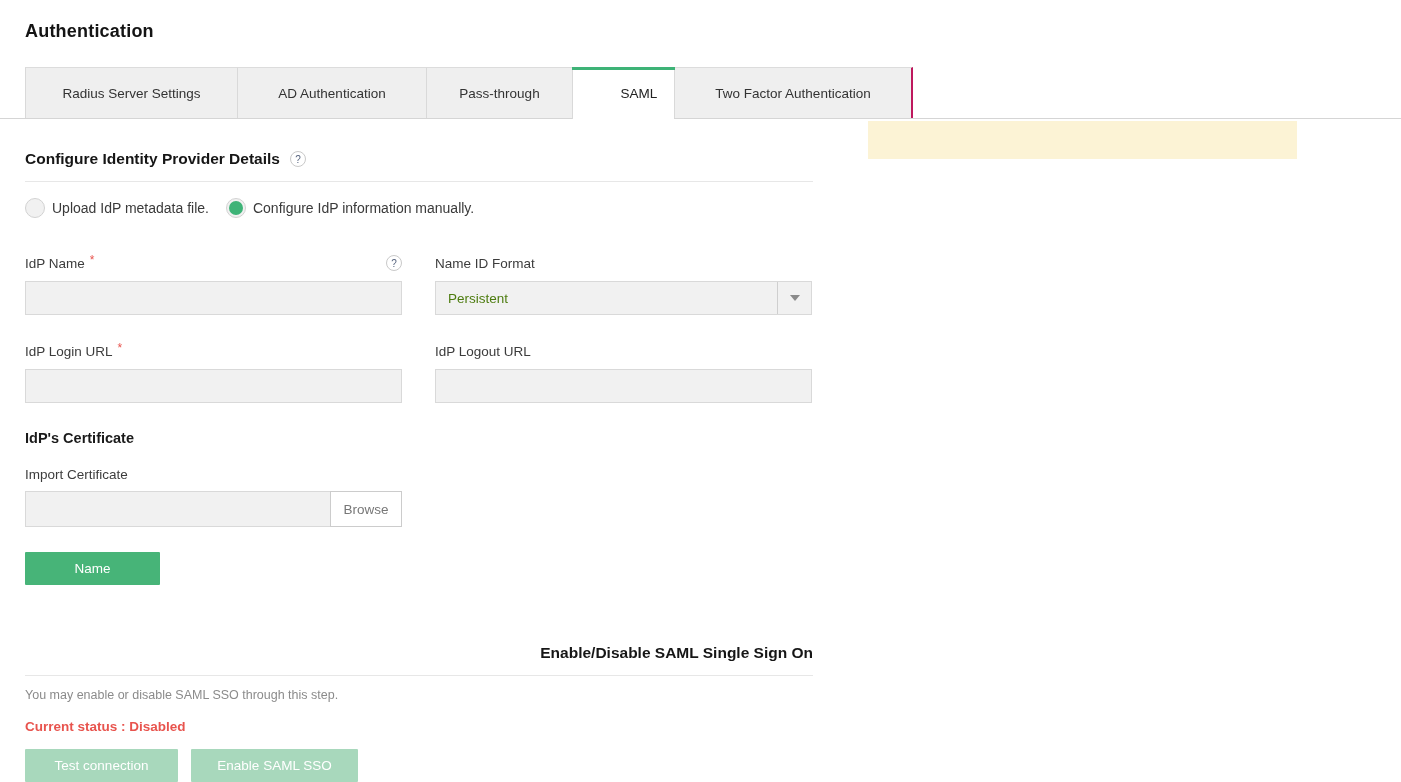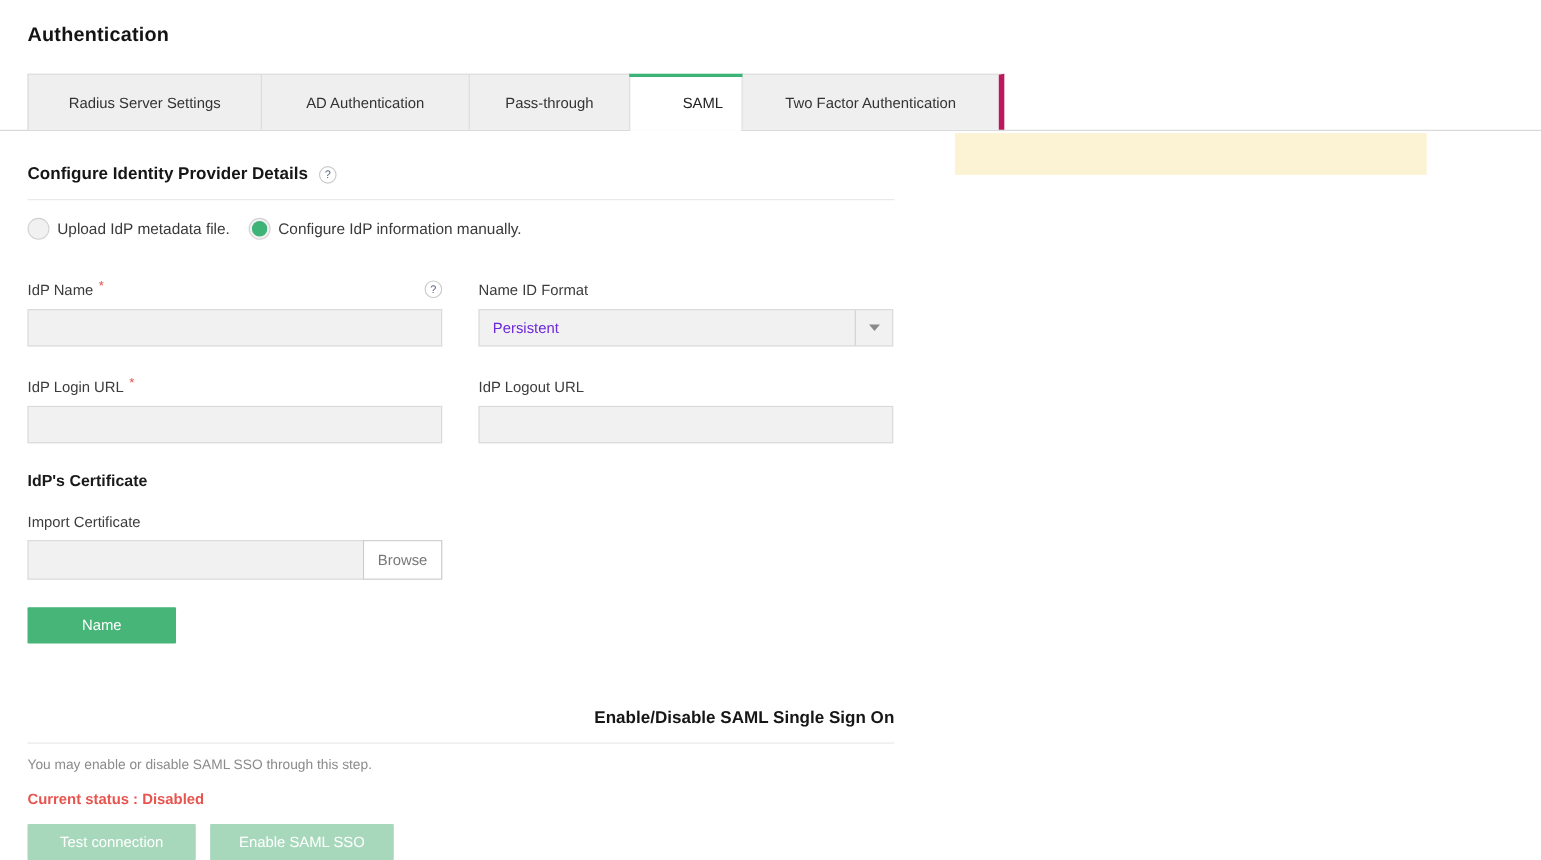--- a/index.html
+++ b/index.html
@@ -8,21 +8,21 @@
   .page { position:relative; width:1401px; height:782px; }
 
   .page-title { padding:21px 0 0 25px; font-size:18px; font-weight:bold; color:#141414; letter-spacing:.2px; }
 
   
   .tabbar { margin-top:25px; border-bottom:1px solid #d5d5d5; width:100%; }
   .tabs { display:flex; margin-left:25px; }
   .tab { height:51px; display:flex; align-items:center; justify-content:center;
          background:#efefef; border-top:1px solid #dcdcdc; border-left:1px solid #d9d9d9;
          font-size:13.5px; color:#333; cursor:pointer; }
-  .tab:last-child { border-right:5px solid #be185d; }
+  .tab:last-child { border-right:2px solid #be185d; }
   .tab.w0 { width:212px; } .tab.w1 { width:189px; } .tab.w2 { width:146px; }
   .tab.w3 { width:102px;padding-left:31px; } .tab.w4 { width:239px; }
   .tab.active { background:#fff; border-top:none; position:relative; height:52px; margin-bottom:-1px; color:#222; }
   .tab.active::before { content:""; position:absolute; top:0; left:-1px; right:-1px; height:3px; background:#3eb377; }
 
   
   .notice-box { position:absolute; left:868px; top:121px; width:429px; height:38px; background:#fcf3d5; }
 
   
   .content { padding-left:25px; width:813px; }
@@ -46,21 +46,21 @@
   
   .form-grid { display:grid; grid-template-columns:377px 377px; column-gap:33px; row-gap:27px; margin-top:36px; }
   .field-label-row { display:flex; align-items:center; height:18px; margin-bottom:9px; }
   .field-label { font-size:13.5px; color:#3c3c3c; }
   .req { color:#e8544e; font-size:12px; margin-left:5px; position:relative; top:-3px; }
   .label-help { margin-left:auto; }
   .text-input { width:100%; height:34px; background:#f1f1f1; border:1px solid #d9d9d9;
                 font-size:13.5px; color:#444; padding:0 10px; font-family:"Liberation Sans", sans-serif; }
   .select-box { width:100%; height:34px; background:#f1f1f1; border:1px solid #d9d9d9;
                 display:flex; align-items:center; cursor:pointer; position:relative; }
-  .select-value { font-size:13.5px; color:#6d28d9; padding-left:12px; }
+  .select-value { font-size:13.5px; color:#4d7c0f; padding-left:12px; }
   .select-arrow { position:absolute; right:0; top:0; bottom:0; width:34px; border-left:1px solid #cfcfcf;
                   display:flex; align-items:center; justify-content:center; }
   .select-arrow span { width:0; height:0; border-left:5px solid transparent; border-right:5px solid transparent;
                   border-top:6px solid #8a8a8a; }
 
   .cert-heading { margin-top:27px; font-size:14.5px; font-weight:bold; color:#1a1a1a; }
   .import-label { margin-top:21px; font-size:13.5px; color:#3c3c3c; }
   .file-box { margin-top:9px; width:377px; height:36px; background:#f1f1f1; border:1px solid #d9d9d9;
               position:relative; }
   .browse-btn { position:absolute; right:-1px; top:-1px; bottom:-1px; width:72px; background:#fff;

